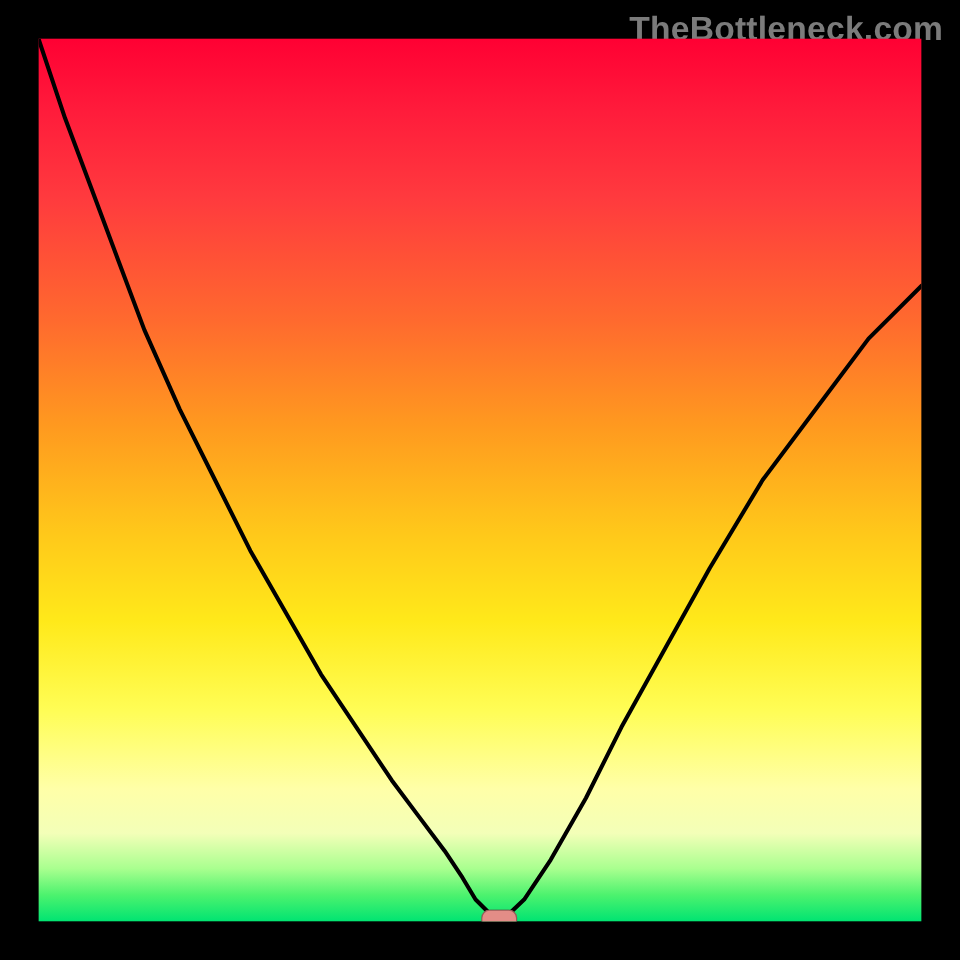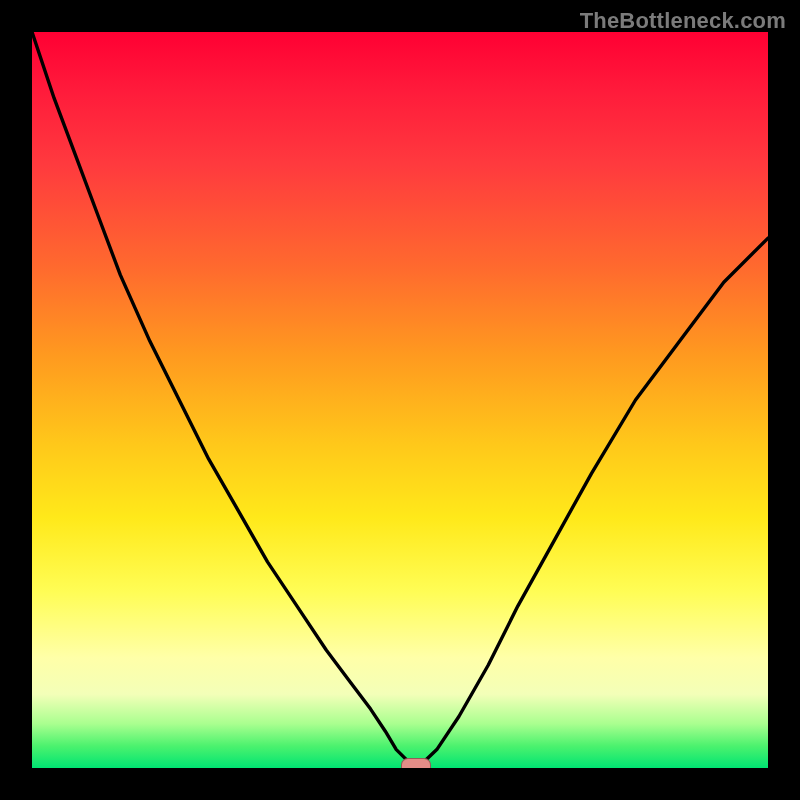--- a/index.html
+++ b/index.html
@@ -46,21 +46,21 @@
   .curve-layer {
     position: absolute;
     inset: 0;
   }
   .watermark {
     position: absolute;
     top: 8px;
     right: 14px;
     color: #7b7b7b;
     font-weight: 600;
-    font-size: 22px;
+    font-size: 28px;
     letter-spacing: 0.2px;
     user-select: none;
   }
   .marker {
     position: absolute;
     width: 28px;
     height: 14px;
     border-radius: 7px;
     background: #e38d87;
     border: 1px solid rgba(0,0,0,0.35);

